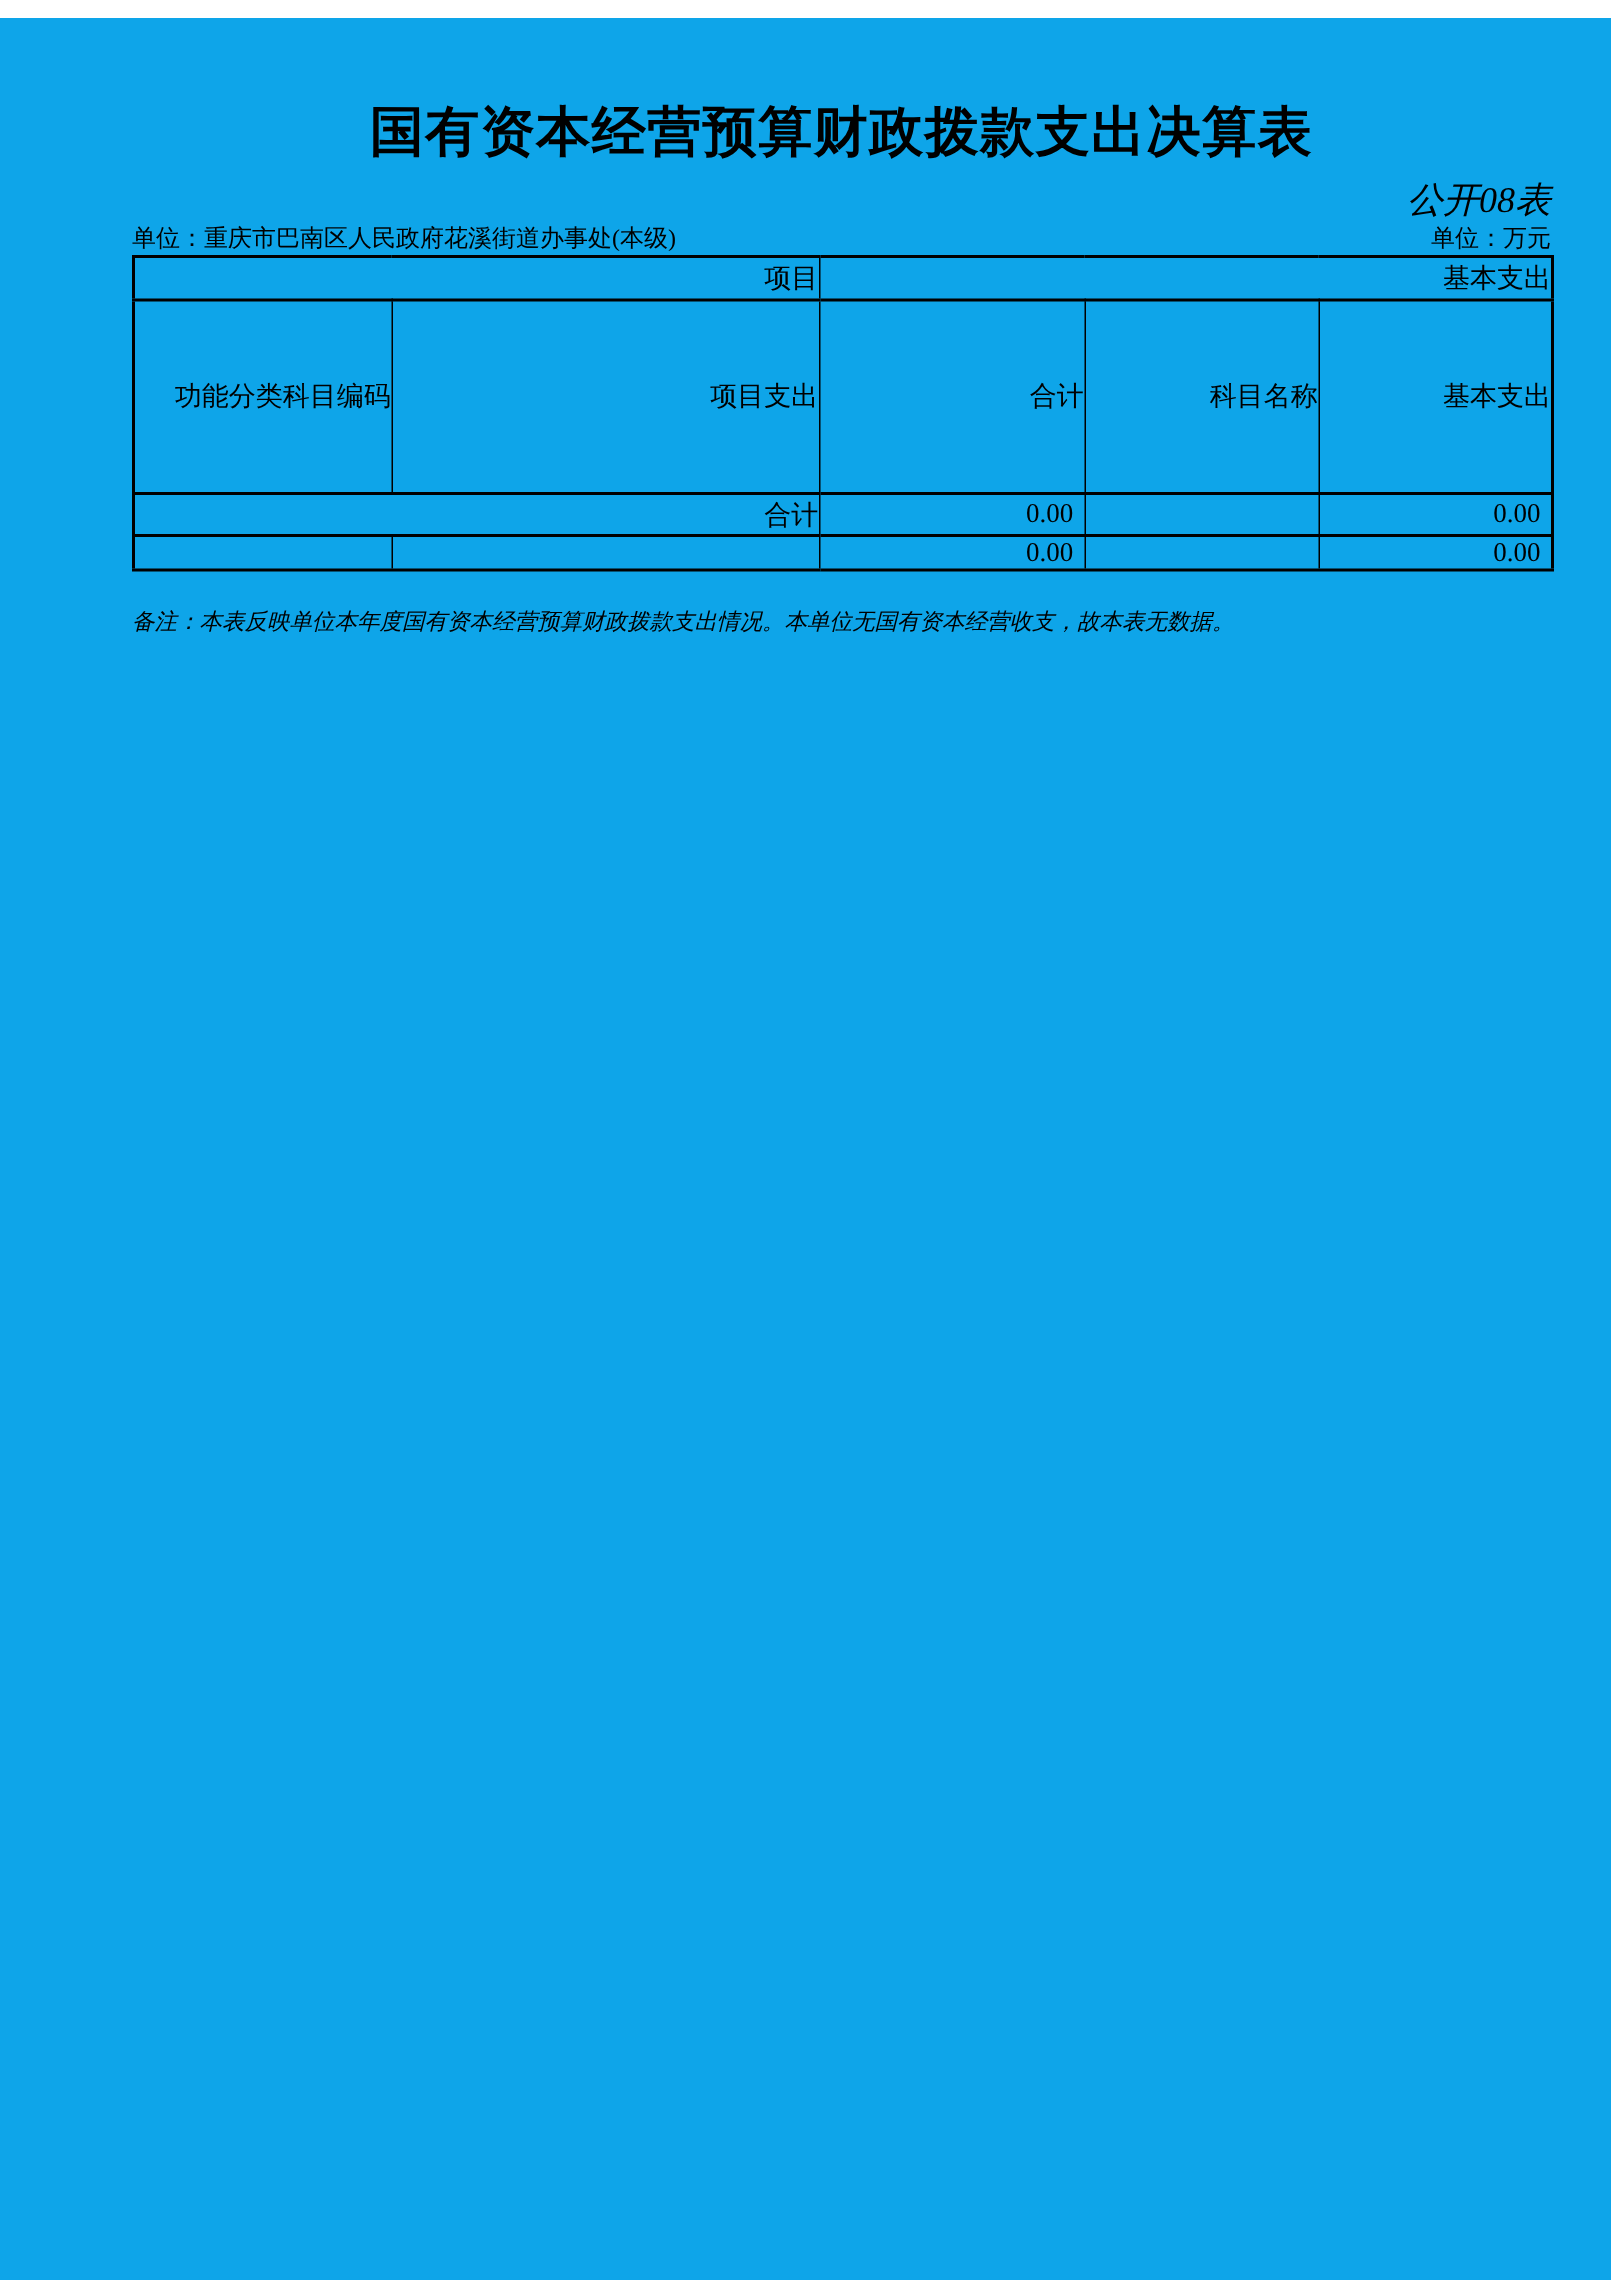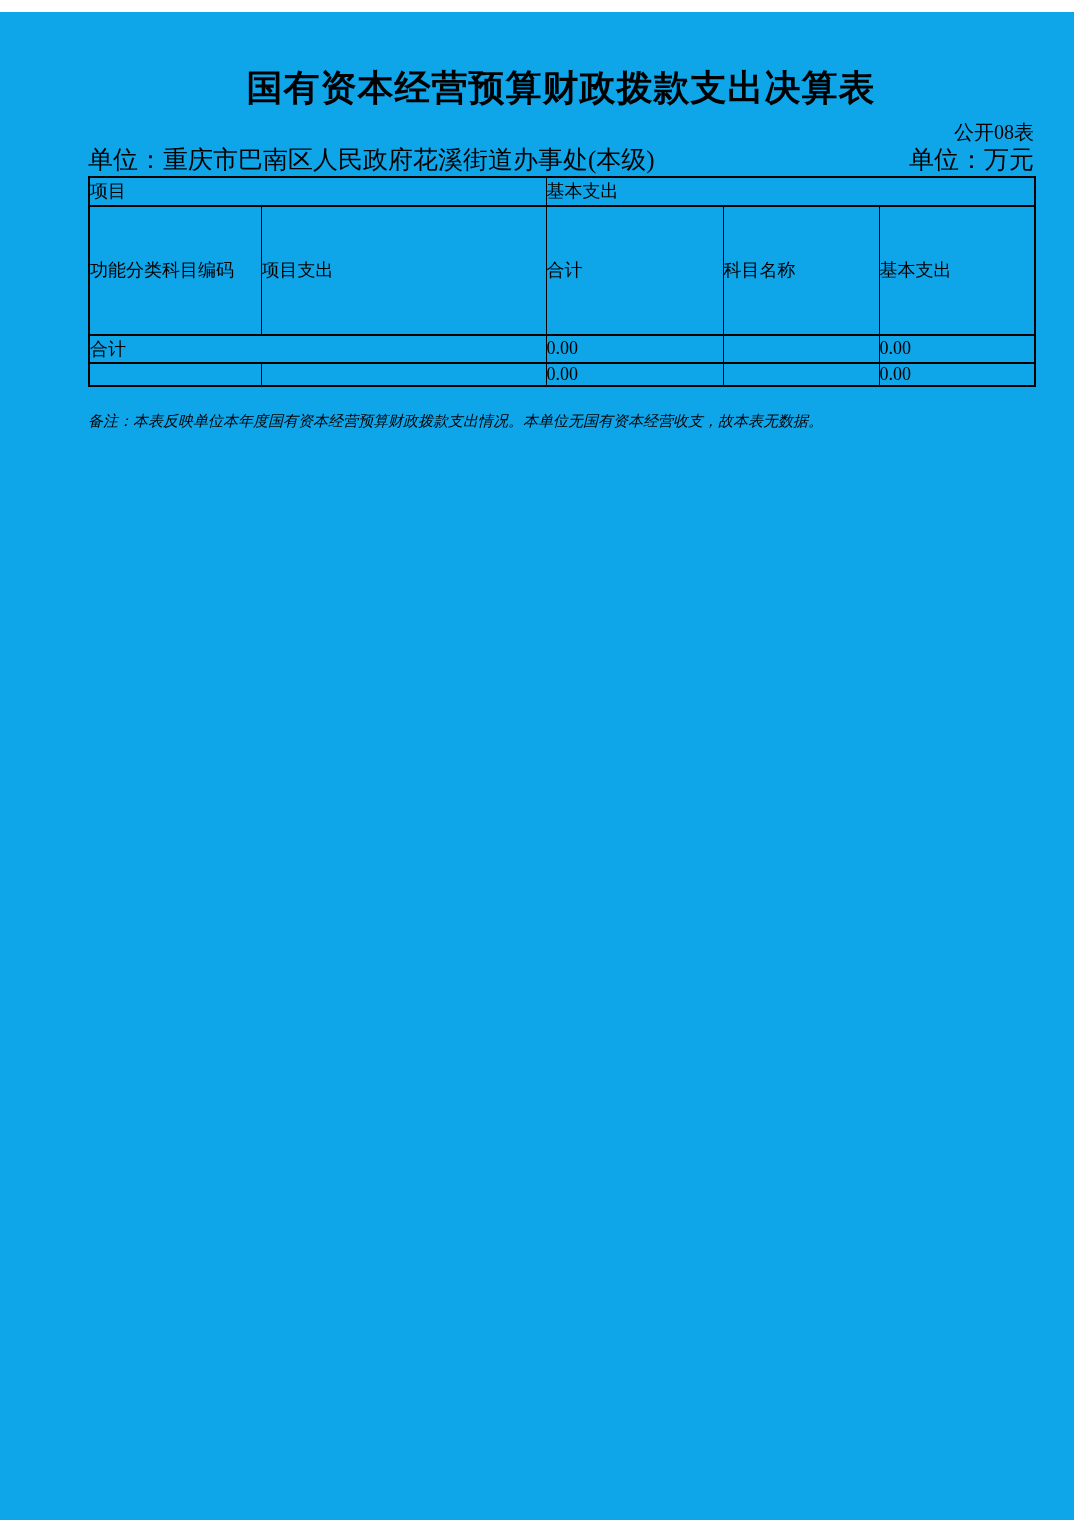--- a/index.html
+++ b/index.html
@@ -29,47 +29,48 @@
     text-align: center;
     font-size: 36px;
     font-weight: bold;
     letter-spacing: 1px;
     line-height: 1.25;
     white-space: nowrap;
   }
   .table-number {
     margin-top: 10px;
     text-align: right;
-    font-size: 20px;
+    font-size: 24px;
     line-height: 1.15;
+    font-style: italic;
   }
   .meta-row {
     display: flex;
     justify-content: space-between;
     align-items: flex-end;
-    font-size: 25px;
+    font-size: 16px;
     line-height: 1.15;
     margin-top: 2px;
     margin-bottom: 1px;
   }
   table.fin-table {
     width: 946px;
     table-layout: fixed;
     border-collapse: collapse;
     border: 2px solid #000;
     font-size: 18px;
   }
   table.fin-table th,
   table.fin-table td {
     border-left: 1px solid #000;
     border-right: 1px solid #000;
     border-top: 2px solid #000;
     border-bottom: 2px solid #000;
     font-weight: normal;
-    text-align: left;
+    text-align: right;
     vertical-align: middle;
     overflow: hidden;
     white-space: nowrap;
   }
   tr.hdr-group { height: 29px; }
   tr.hdr-cols  { height: 129px; }
   tr.row-total { height: 28px; }
   tr.row-blank { height: 21px; }
   td.num {
     text-align: right;

